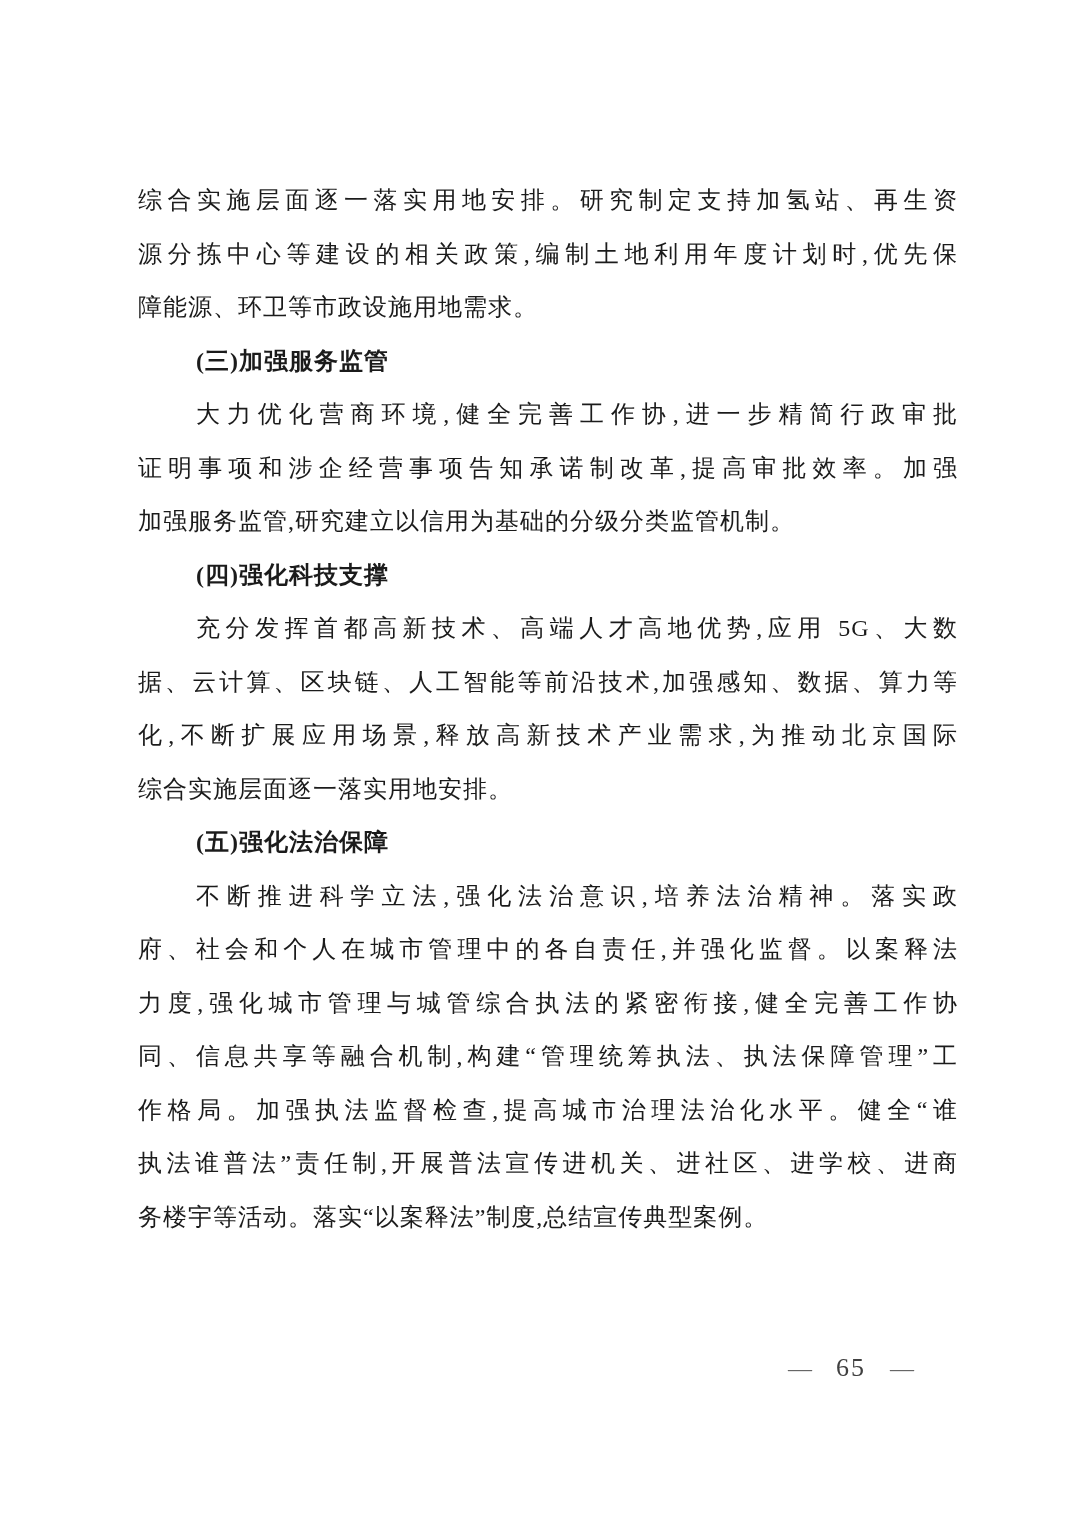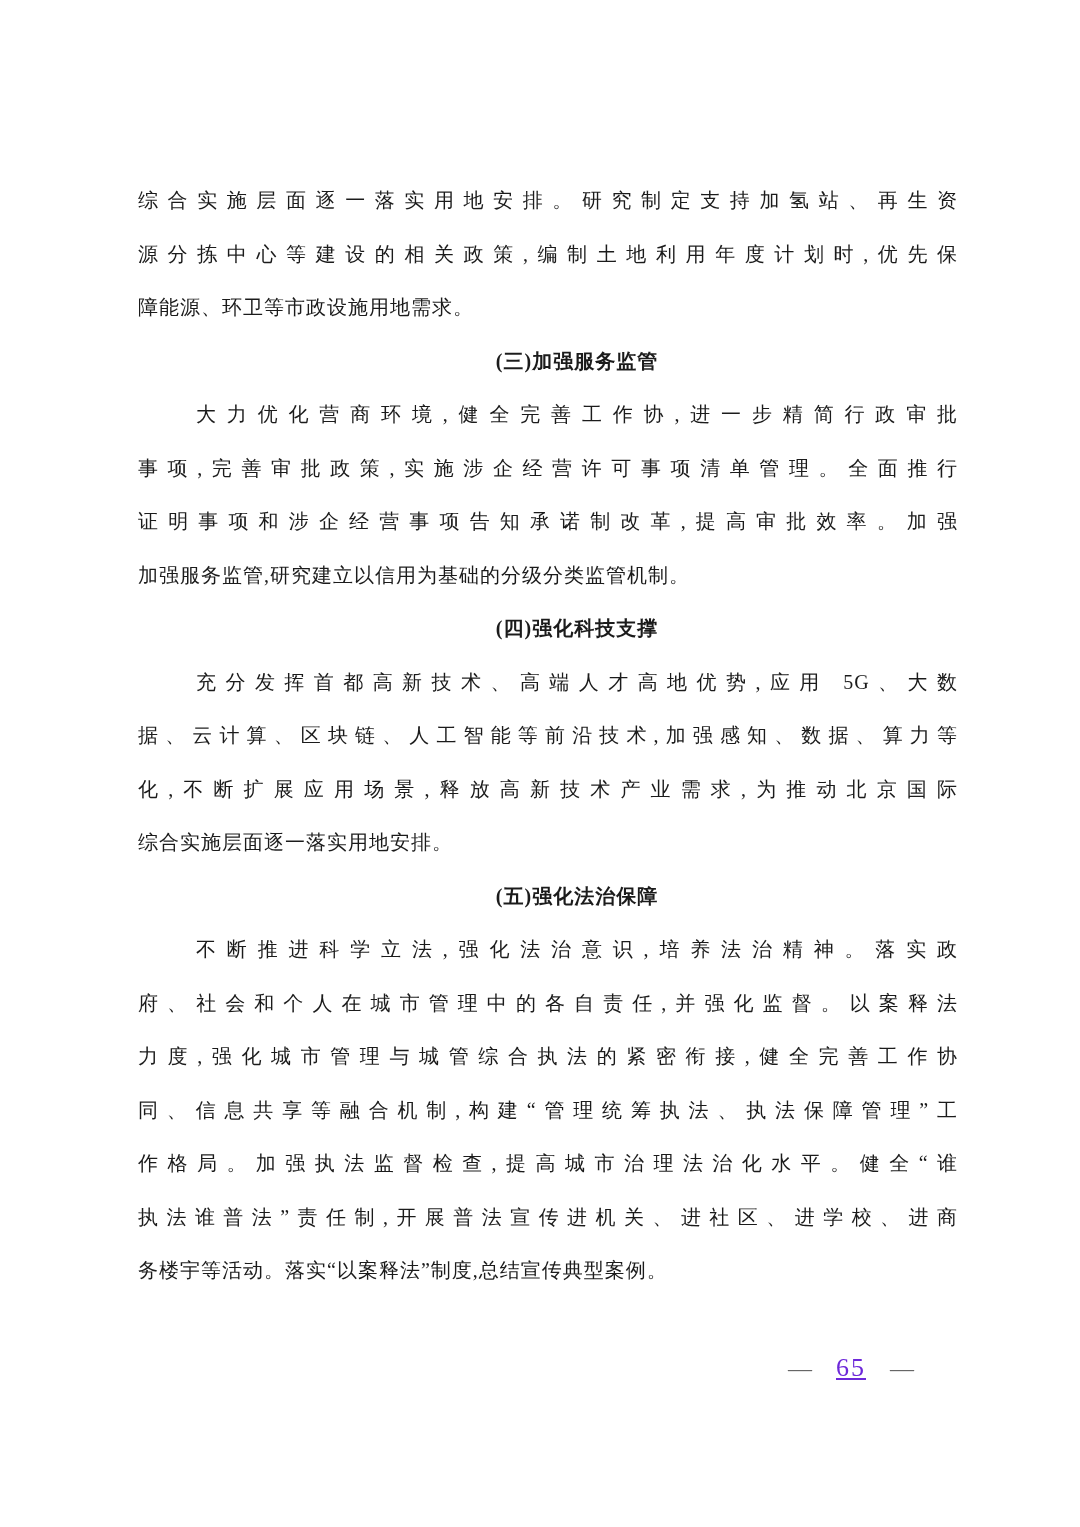--- a/index.html
+++ b/index.html
@@ -18,33 +18,32 @@
   .text-block {
     position: absolute;
     left: 138px;
     top: 174px;
     width: 820px;
     color: #1b1b1b;
   }
   .line {
     height: 53.5px;
     line-height: 53.5px;
-    font-size: 20px;
+    font-size: 24px;
     letter-spacing: 1px;
     white-space: nowrap;
   }
   .justify {
     white-space: normal;
     text-align: justify;
     text-align-last: justify;
     text-justify: inter-character;
   }
   .indent {
     text-indent: 58px;
-    text-align: center;
   }
   .heading {
     font-weight: bold;
   }
   .footer {
     position: absolute;
     left: 788px;
     top: 1352px;
     width: 126px;
     height: 32px;
@@ -53,36 +52,34 @@
     justify-content: space-between;
     font-size: 26px;
     color: #222222;
   }
   .footer .dash {
     color: #666666;
     font-size: 24px;
     line-height: 1;
   }
   .footer .num {
-    color: #6d28d9;
+    color: #404040;
     letter-spacing: 2px;
-    text-decoration: underline;
   }
 </style>
 </head>
 <body>
 
 <div class="page">
   <div class="text-block">
     <div class="line justify">综合实施层面逐一落实用地安排。研究制定支持加氢站、再生资</div>
     <div class="line justify">源分拣中心等建设的相关政策,编制土地利用年度计划时,优先保</div>
     <div class="line">障能源、环卫等市政设施用地需求。</div>
     <div class="line heading indent">(三)加强服务监管</div>
     <div class="line justify indent">大力优化营商环境,健全完善工作协,进一步精简行政审批</div>
-    <div class="line justify">事项,完善审批政策,实施涉企经营许可事项清单管理。全面推行</div>
     <div class="line justify">证明事项和涉企经营事项告知承诺制改革,提高审批效率。加强</div>
     <div class="line">加强服务监管,研究建立以信用为基础的分级分类监管机制。</div>
     <div class="line heading indent">(四)强化科技支撑</div>
     <div class="line justify indent">充分发挥首都高新技术、高端人才高地优势,应用 5G、大数</div>
     <div class="line justify">据、云计算、区块链、人工智能等前沿技术,加强感知、数据、算力等</div>
     <div class="line justify">化,不断扩展应用场景,释放高新技术产业需求,为推动北京国际</div>
     <div class="line">综合实施层面逐一落实用地安排。</div>
     <div class="line heading indent">(五)强化法治保障</div>
     <div class="line justify indent">不断推进科学立法,强化法治意识,培养法治精神。落实政</div>
     <div class="line justify">府、社会和个人在城市管理中的各自责任,并强化监督。以案释法</div>

